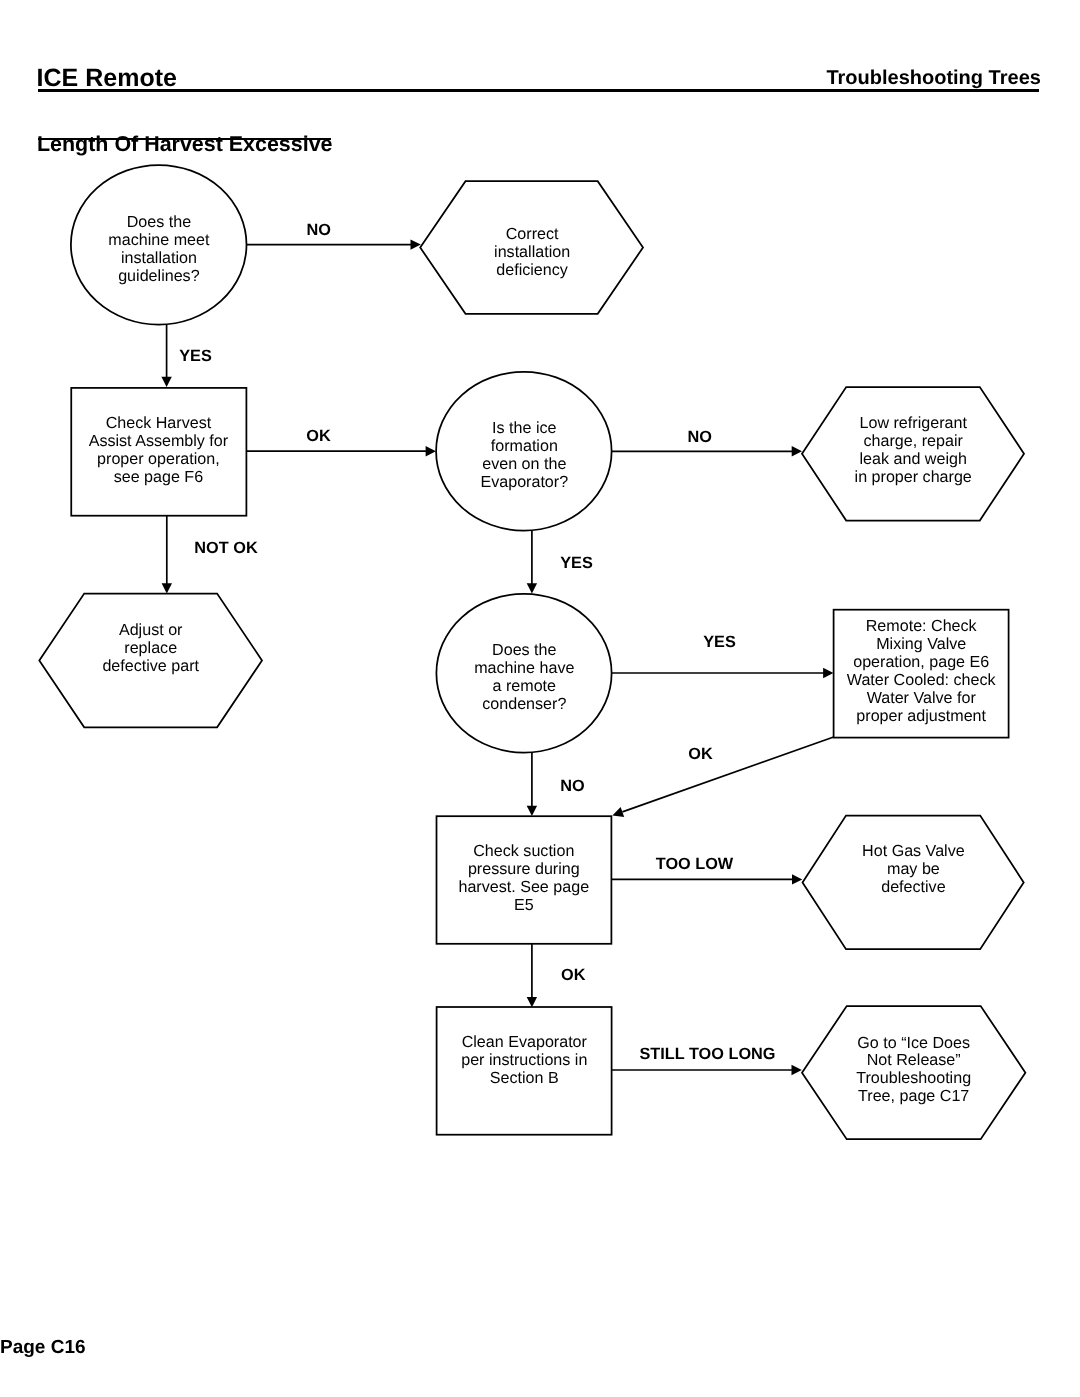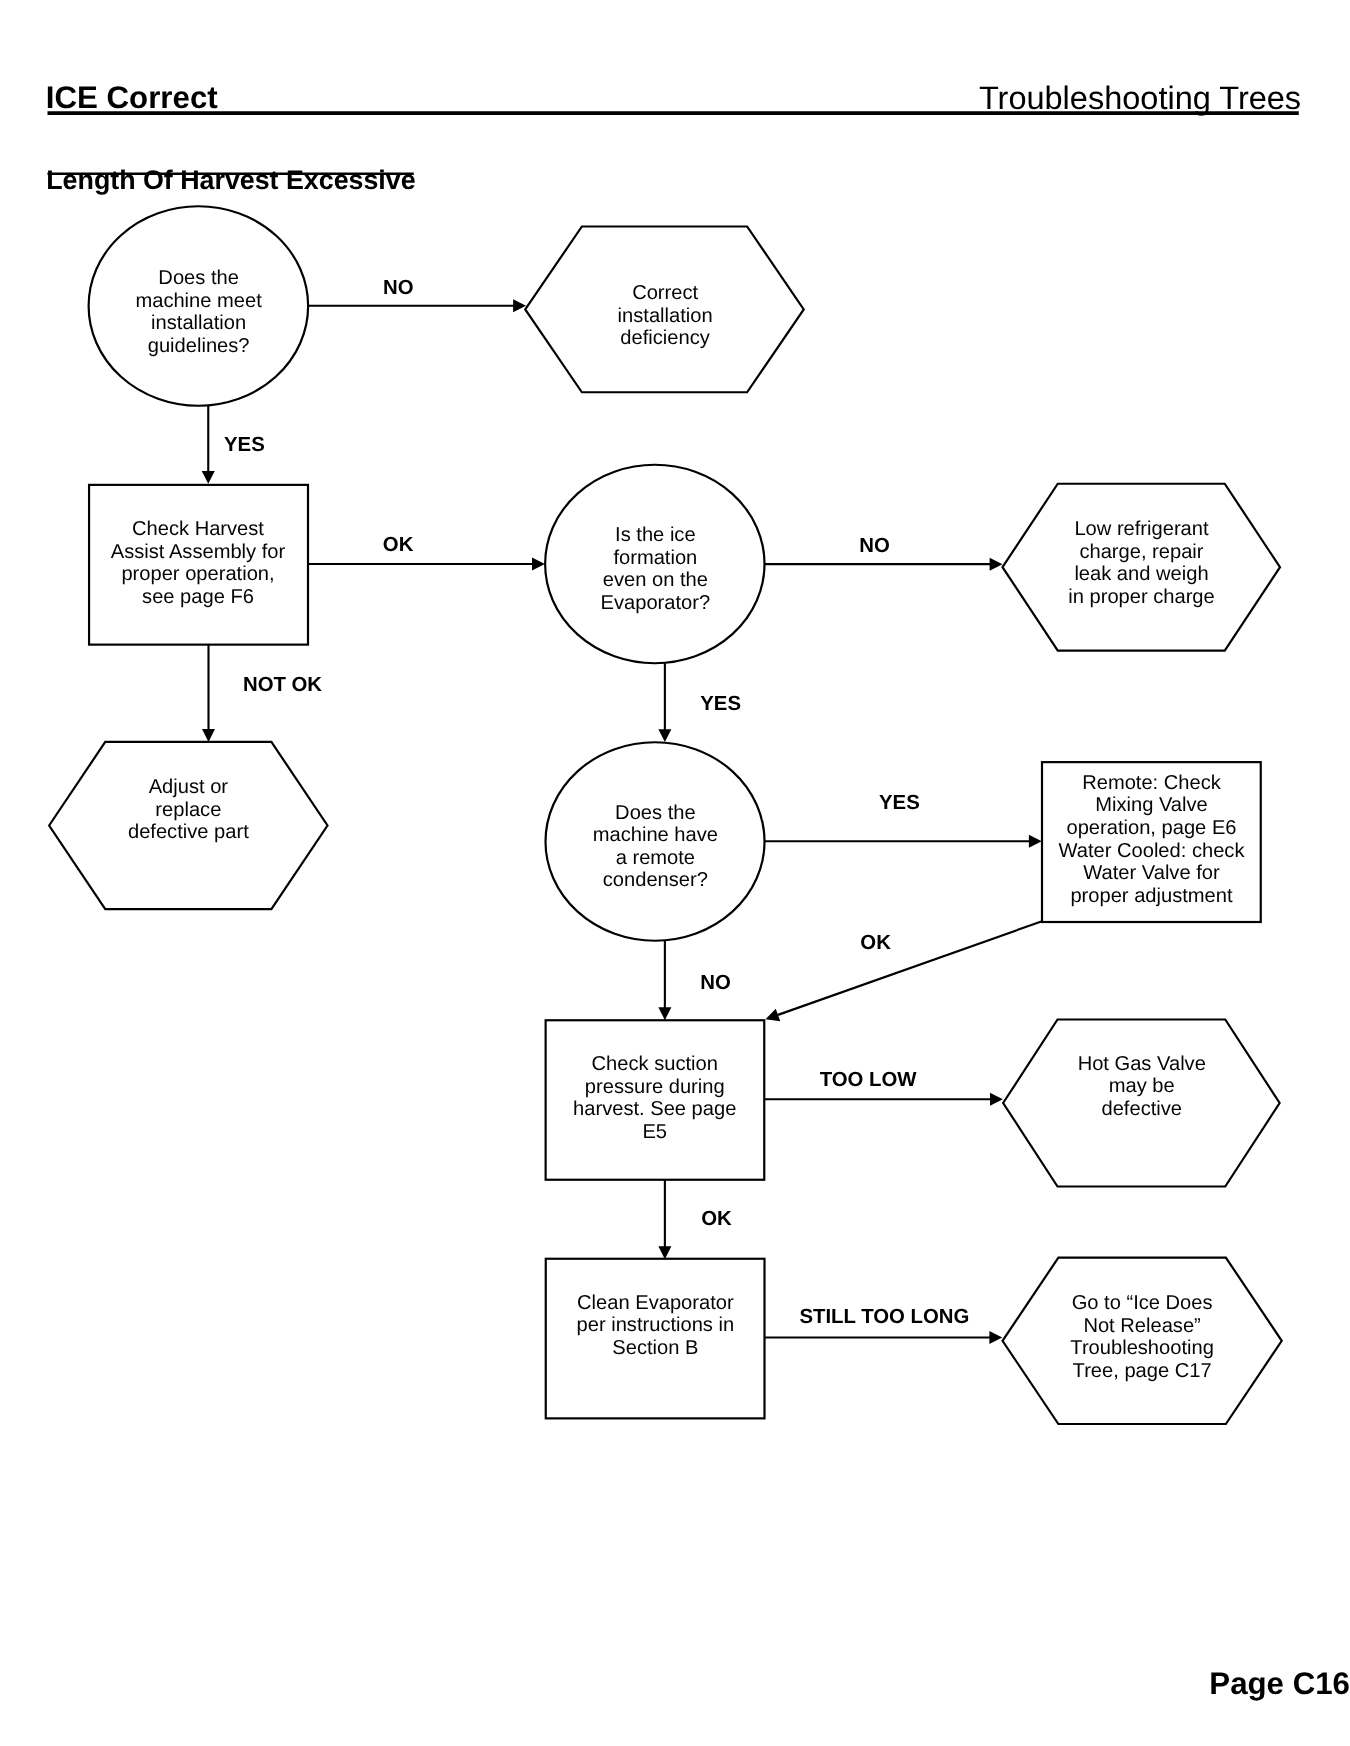--- a/index.html
+++ b/index.html
@@ -5,46 +5,46 @@
 <style>
   html,body{margin:0;padding:0;background:#ffffff;}
   *{ -webkit-font-smoothing:antialiased; text-rendering:geometricPrecision; }
   body{width:1080px;height:1397px;position:relative;overflow:hidden;
        font-family:"Liberation Sans",sans-serif;color:#000;}
   .page{position:absolute;left:0;top:0;width:1080px;height:1397px;}
   
   #header-band{position:absolute;left:36.6px;top:68.6px;width:1001px;height:26px;}
   #header-left{position:absolute;left:0;top:0;font-size:25.0px;font-weight:bold;
       letter-spacing:0px;line-height:18.2px;white-space:nowrap;}
-  #header-right{position:absolute;right:-3.3px;top:0;font-size:26px;font-weight:normal;
+  #header-right{position:absolute;right:-3.3px;top:0;font-size:20px;font-weight:bold;
       letter-spacing:0px;line-height:18.2px;white-space:nowrap;}
   #header-rule{position:absolute;left:38px;top:89px;width:1001px;height:2.7px;background:#000;}
   #subtitle{position:absolute;left:37px;top:121.4px;font-size:21.45px;font-weight:bold;
       line-height:15.5px;white-space:nowrap;margin-top:16px;}
   #subtitle-rule{position:absolute;left:38px;top:137.7px;width:292.5px;height:2.5px;background:#000;}
   
-  #footer{position:absolute;left:0;top:1340.1px;width:1080px;text-align:right;
-      font-size:25px;font-weight:bold;line-height:15.1px;}
+  #footer{position:absolute;left:0;top:1340.1px;width:1080px;text-align:left;
+      font-size:19px;font-weight:bold;line-height:15.1px;}
   
   #flow{position:absolute;left:0;top:0;width:1080px;height:1397px;}
   .shape{fill:#ffffff;stroke:#000000;stroke-width:1.75;}
   .conn{stroke:#000000;stroke-width:1.7;fill:none;}
   .head{fill:#000000;stroke:none;}
   .node-text{font-family:"Liberation Sans",sans-serif;font-size:16.1px;fill:#050505;
       text-anchor:middle;}
   .edge-label{font-family:"Liberation Sans",sans-serif;font-size:16.3px;font-weight:bold;
       fill:#000;}
 </style>
 </head>
 <body>
 
 <div class="page">
 
   <div id="header-band">
-    <div id="header-left">ICE Correct</div>
+    <div id="header-left">ICE Remote</div>
     <div id="header-right">Troubleshooting Trees</div>
   </div>
   <div id="header-rule"></div>
 
   <div id="subtitle">Length Of Harvest Excessive</div>
   <div id="subtitle-rule"></div>
 
   <svg id="flow" viewBox="0 0 1080 1397">
       <g>
         <g>

